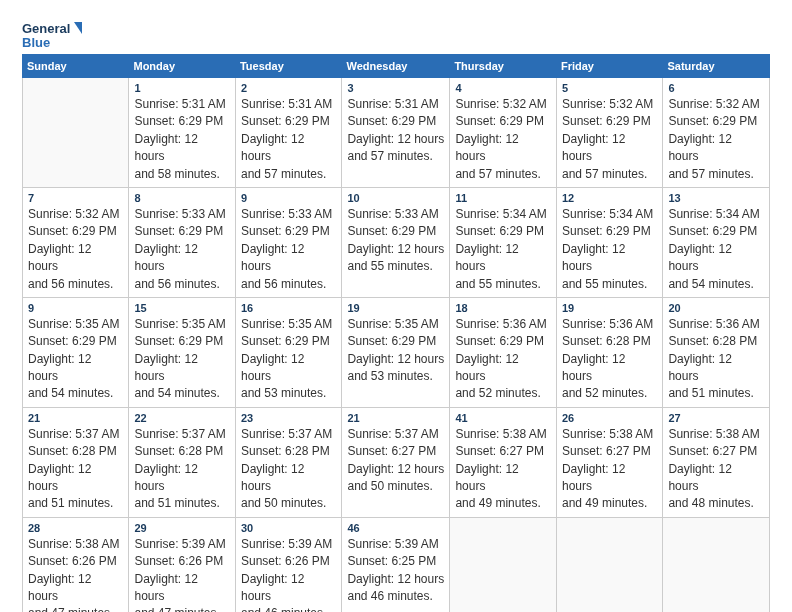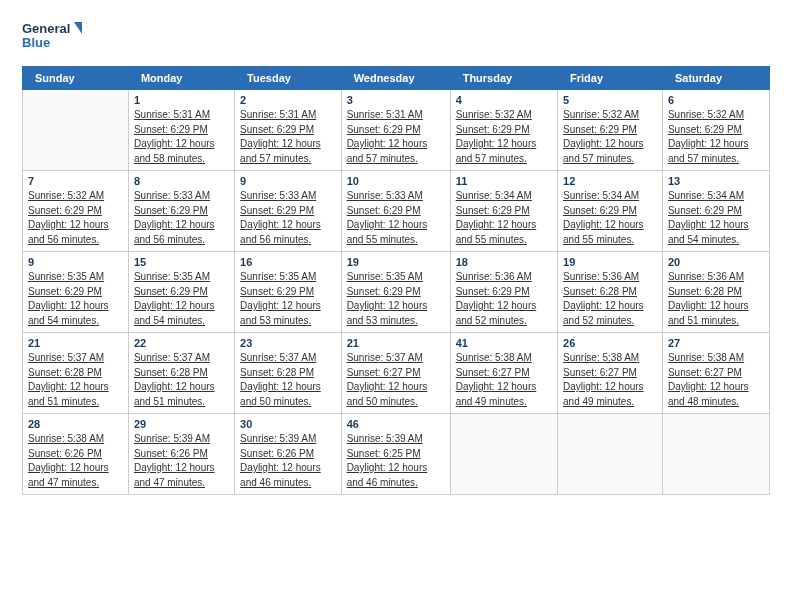--- a/index.html
+++ b/index.html
@@ -13,21 +13,21 @@
     .page {
       width: 792px;
       height: 612px;
       padding: 18px 22px 14px 22px;
       background: #fff;
     }
     .header {
       display: flex;
       justify-content: space-between;
       align-items: flex-start;
-      margin-bottom: 12px;
+      margin-bottom: 0;
     }
     .logo {
       display: flex;
       align-items: center;
       gap: 2px;
     }
     .title-block {
       text-align: right;
     }
     .main-title {
@@ -43,21 +43,21 @@
     }
     .calendar {
       width: 100%;
       border-collapse: collapse;
       font-size: 9.5px;
     }
     .calendar th {
       background: #2a6db5;
       color: #fff;
       text-align: left;
-      padding: 5px 12px;
+      padding: 5px 4px;
       font-size: 11px;
       font-weight: bold;
       border: 1px solid #2a6db5;
     }
     .calendar td {
       border: 1px solid #ccc;
       vertical-align: top;
       padding: 4px 5px;
       width: 113px;
       min-height: 70px;
@@ -67,23 +67,22 @@
       background: #f9f9f9;
     }
     .day-num {
       font-weight: bold;
       font-size: 11px;
       color: #1a3a5c;
       margin-bottom: 2px;
     }
     .day-info {
       color: #333;
-      font-size: 10px;
+      font-size: 12px;
       line-height: 1.45;
-      text-decoration: underline;
     }
     tr.week-row td {
       height: 72px;
     }
   </style>
 </head>
 <body>
 
 <div class="page">
   <div class="header">

